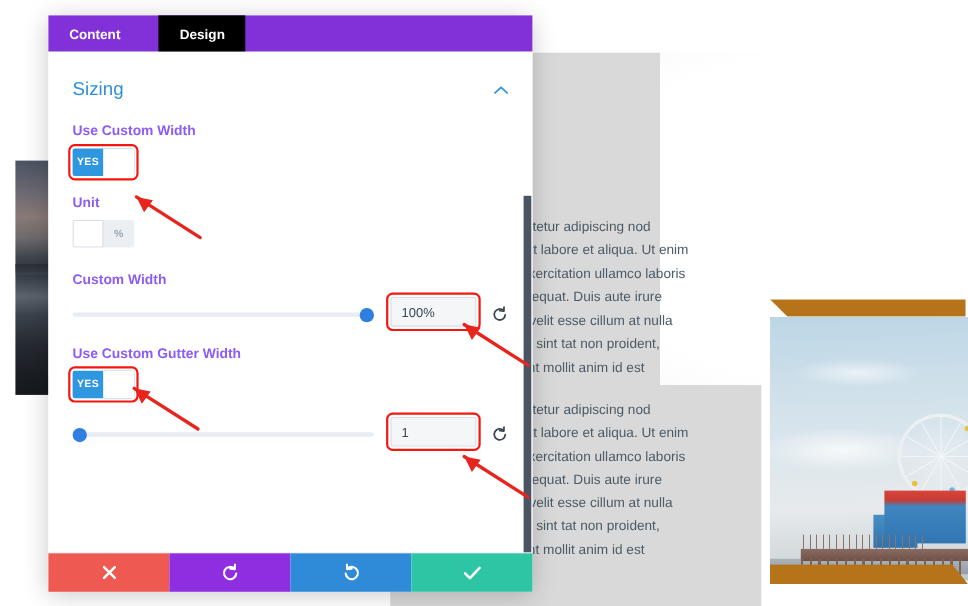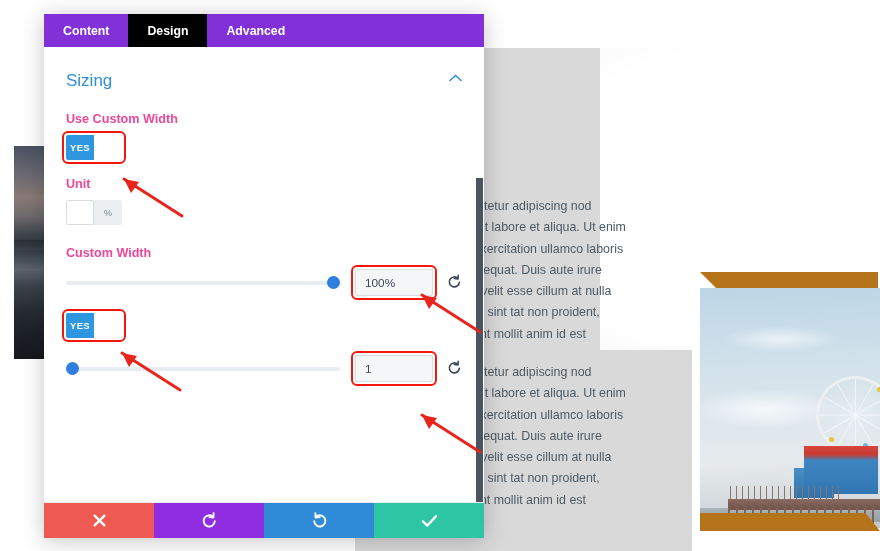--- a/index.html
+++ b/index.html
@@ -145,21 +145,21 @@
     flex: 0 0 auto;
   }
   .modal-title {
     color: #ffffff; font-size: 14.5px; font-weight: bold; letter-spacing: 0.1px;
     flex: 1 1 auto;
   }
   .header-icons { display: flex; align-items: center; gap: 19px; }
   .hicon { width: 15px; height: 15px; display: block; opacity: 0.95; cursor: pointer; }
 
   .modal-tabs {
-    height: 33px; background: #8231d8; display: flex; flex: 0 0 auto;
+    height: 33px; background: #8231d8; display: flex; flex: 0 0 auto; gap: 16px;
   }
   .tab {
     display: flex; align-items: center; justify-content: center;
     padding: 0 19px; height: 100%;
     color: #ffffff; font-size: 12.3px; font-weight: bold; cursor: pointer;
     white-space: nowrap;
   }
   .tab.active { background: #000000; }
 
   .modal-body {
@@ -169,31 +169,31 @@
   .scroll-rail {
     position: absolute; right: 0px; top: 0; width: 9px; height: 100%;
     background: #ffffff;
   }
   .scroll-thumb {
     position: absolute; right: 1px; top: 131px; width: 7px; height: 378px;
     background: #4a5462; border-radius: 0;
   }
 
   .section-head {
-    display: flex; align-items: flex-start; justify-content: space-between;
+    display: flex; align-items: center; justify-content: space-between;
     padding-top: 24px; padding-bottom: 4px;
   }
   .section-title {
     color: #2f8fd8; font-size: 17px; font-weight: normal;
   }
   .chev { color: #2f8fd8; font-size: 13px; line-height: 1; cursor: pointer; }
 
   .field { margin-top: 17px; }
   .field-label {
-    color: #ec4899; font-size: 12.6px; font-weight: bold; margin-bottom: 9px;
+    color: #8b5cf6; font-size: 12.6px; font-weight: bold; margin-bottom: 9px;
   }
 
   
   .toggle {
     width: 56px; height: 25px; display: inline-flex; align-items: stretch;
     border-radius: 2px; overflow: hidden; cursor: pointer;
     background: #eceff2;
   }
   .toggle .seg-text {
     display: flex; align-items: center; justify-content: center;
@@ -209,21 +209,21 @@
     width: 28px; background: #ffffff; border: 1px solid #d7dde2; border-radius: 2px;
   }
   .toggle.off .seg-text { width: 28px; color: #9aa6b1; }
 
   .hl { outline: 2px solid #f5170e; outline-offset: 2px; }
 
   
   .unit-toggle { }
 
   
-  .slider-row { display: flex; align-items: center; gap: 0; }
+  .slider-row { display: flex; align-items: flex-end; gap: 0; }
   .slider {
     position: relative; height: 22px; flex: 0 0 auto; width: 274px;
     display: flex; align-items: center;
   }
   .slider-track {
     position: absolute; left: 0; right: 0; height: 4px;
     background: #e8edf3; border-radius: 2px;
   }
   .slider-knob {
     position: absolute; width: 13px; height: 13px; border-radius: 50%;
@@ -303,21 +303,20 @@
     <div class="bg-textblock b1">or sit amet, consectetur adipiscing nod tempor incididunt ut labore et aliqua. Ut enim ad minim veniam, xercitation ullamco laboris nisi ut nmodo consequat. Duis aute irure nderit in voluptate velit esse cillum at nulla pariatur. Excepteur sint tat non proident, sunt in culpa qui unt mollit anim id est laborum.</div>
     <div class="bg-textblock b2">or sit amet, consectetur adipiscing nod tempor incididunt ut labore et aliqua. Ut enim ad minim veniam, xercitation ullamco laboris nisi ut nmodo consequat. Duis aute irure nderit in voluptate velit esse cillum at nulla pariatur. Excepteur sint tat non proident, sunt in culpa qui unt mollit anim id est laborum.</div>
   </div>
 
   <div class="modal">
 
 
     <div class="modal-tabs">
       <div class="tab">Content</div>
       <div class="tab active">Design</div>
-      <div class="tab">Advanced</div>
     </div>
 
     <div class="modal-body">
 
       <div class="scroll-rail">
         <div class="scroll-thumb"></div>
       </div>
 
       <div class="section-head">
         <div class="section-title">Sizing</div>
@@ -355,20 +354,21 @@
           <div class="reset">
             <svg width="15" height="15" viewBox="0 0 15 15">
               <path d="M12.3 8.2a5 5 0 1 1-1.5-3.9" fill="none" stroke="#3c4651" stroke-width="1.6" stroke-linecap="round"></path>
               <path d="M11.2 1.2 L11 4.9 L7.4 4.5" fill="none" stroke="#3c4651" stroke-width="1.6" stroke-linecap="round" stroke-linejoin="round"></path>
             </svg>
           </div>
         </div>
       </div>
 
       <div class="field">
+        <div class="field-label">Use Custom Gutter Width</div>
         <div class="toggle on hl">
           <span class="seg-text">YES</span>
           <span class="seg-knob"></span>
         </div>
       </div>
 
       <div class="field">
         <div class="slider-row">
           <div class="slider">
             <div class="slider-track"></div>

